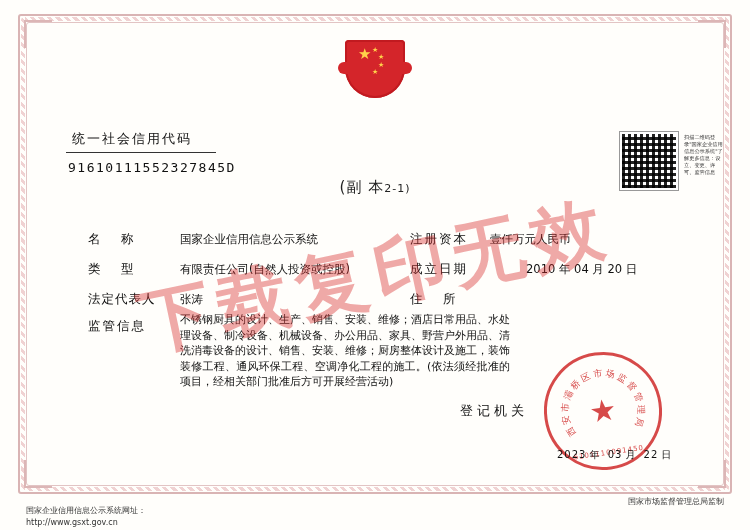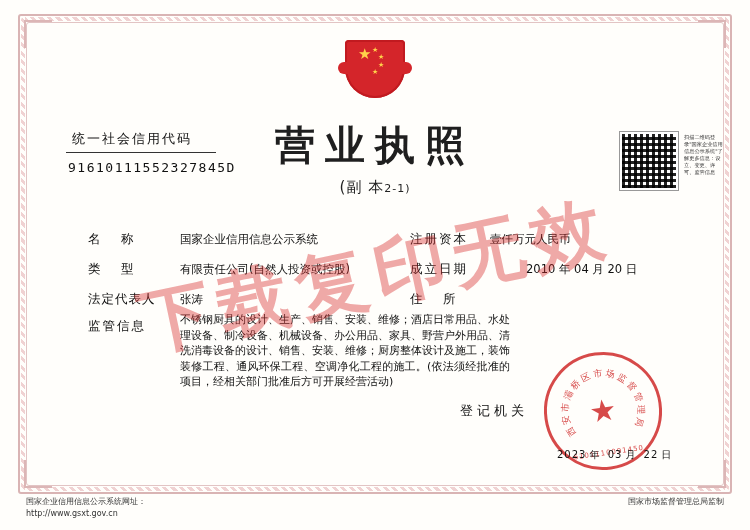--- a/index.html
+++ b/index.html
@@ -177,21 +177,21 @@
     font-weight:bold;font-size:72px;color:rgba(214,42,42,.40);
     letter-spacing:8px;white-space:nowrap;
     pointer-events:none;
   }
 
   
   .footer{
     position:absolute;left:0;right:0;bottom:4px;height:30px;
     font-size:8px;color:#333;
   }
-  .footer .left{position:absolute;left:26px;top:0;line-height:12px;}
+  .footer .left{position:absolute;left:26px;top:9px;line-height:12px;}
   .footer .mid{position:absolute;left:355px;top:0;line-height:12px;text-align:left;}
   .footer .right{position:absolute;right:26px;top:0;line-height:12px;text-align:right;}
 </style>
 </head>
 <body>
 
 <div class="license">
 
   <div class="border-outer"></div>
   <div class="border-guilloche"></div>
@@ -206,21 +206,20 @@
     <div class="band"></div>
     <div class="stars">
       <span class="star big">★</span>
       <span class="star s1">★</span>
       <span class="star s2">★</span>
       <span class="star s3">★</span>
       <span class="star s4">★</span>
     </div>
   </div>
 
-  <div class="title">营业执照</div>
   <div class="subtitle">
     <span>(副 本</span><span class="no">2-1)</span>
   </div>
 
   <div class="code-label">统一社会信用代码</div>
   <div class="code-rule"></div>
   <div class="code-value">91610111552327845D</div>
 
   <div class="qr"></div>
   <div class="qr-note">扫描二维码登录"国家企业信用信息公示系统"了解更多信息：设立、变更、许可、监管信息</div>

